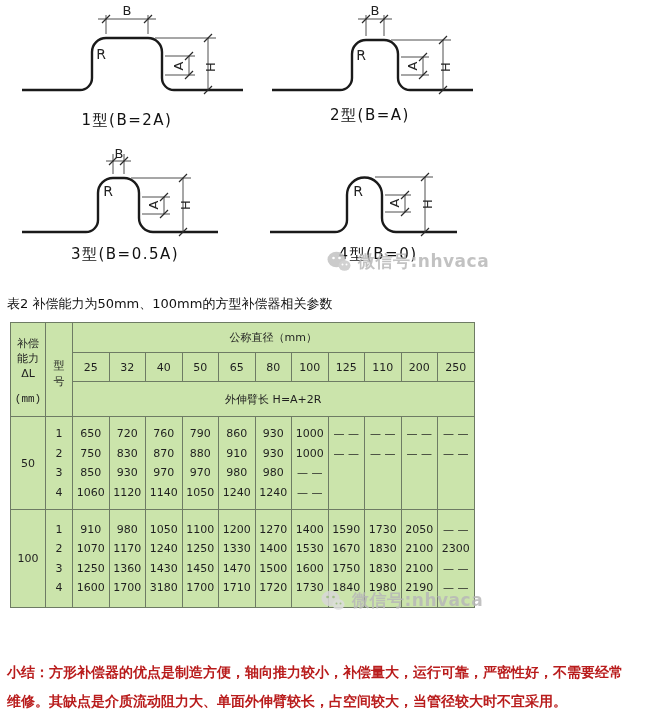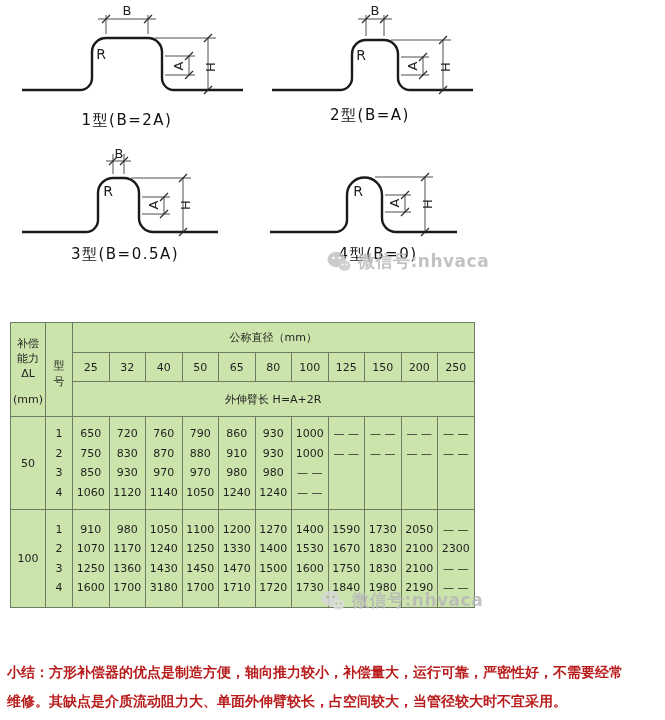--- a/index.html
+++ b/index.html
@@ -31,21 +31,21 @@
     background:var(--table_bg);
   }
   table.param td{
     border:1px solid var(--table_border);
     font-size:11px;color:#1f1f1f;text-align:center;vertical-align:middle;
     overflow:hidden;white-space:nowrap;
   }
   tr.hr1{height:30px;} tr.hr2{height:29px;} tr.hr3{height:35px;}
   tbody tr.grp1{height:93px;} tbody tr.grp2{height:98px;}
   td.hcol1{vertical-align:top;padding-top:3px;line-height:15px;}
-  td.hcol1 .mmline{margin-top:11px;}
+  td.hcol1 .mmline{margin-top:11px;font-family:Liberation Mono, monospace;}
   td.hcol2{vertical-align:top;padding-top:9px;line-height:16px;}
   td.stack div{line-height:19.5px;}
   td.cap-cell{font-size:11px;}
 
   
   .note{position:absolute;left:7px;top:634px;font-size:13.5px;color:#111;}
   .summary{position:absolute;left:7px;top:658px;width:628px;font-size:14px;font-weight:bold;line-height:29px;color:#b91c1c;}
 
   
   .watermark{
@@ -120,20 +120,21 @@
            M 122,47 L 148,47 M 122,64 L 148,64 M 142,47 L 142,64"></path>
       <path class="tick" d="M 158,33 L 166,25 M 158,88 L 166,80
            M 138,51 L 146,43 M 138,68 L 146,60"></path>
       <text x="95" y="48" text-anchor="middle">R</text>
       <text class="small" transform="rotate(-90 136 55)" x="136" y="55" text-anchor="middle">A</text>
       <text class="small" transform="rotate(-90 169 56)" x="169" y="56" text-anchor="middle">H</text>
       <text class="cap" x="115" y="111" text-anchor="middle">4型(B=0)</text>
     </svg>
   </div>
 
+  <div class="table-caption">表2 补偿能力为50mm、100mm的方型补偿器相关参数</div>
 
   <table class="param">
     <colgroup>
       <col style="width:35px">
         <col style="width:27px">
       <col span="11" style="width:36.5px">
     </colgroup>
     <tbody>
       <tr class="hr1">
         <td class="hcol1" rowspan="3">
@@ -150,21 +151,21 @@
       </tr>
       <tr class="hr2">
         <td>25</td>
         <td>32</td>
         <td>40</td>
         <td>50</td>
         <td>65</td>
         <td>80</td>
         <td>100</td>
         <td>125</td>
-        <td>150</td>
+        <td>110</td>
         <td>200</td>
         <td>250</td>
       </tr>
       <tr class="hr3">
         <td colspan="11">外伸臂长 H=A+2R</td>
       </tr>
     </tbody>
     <tbody id="table-body">
         <tr class="grp1">
           <td class="cap-cell">50</td>

